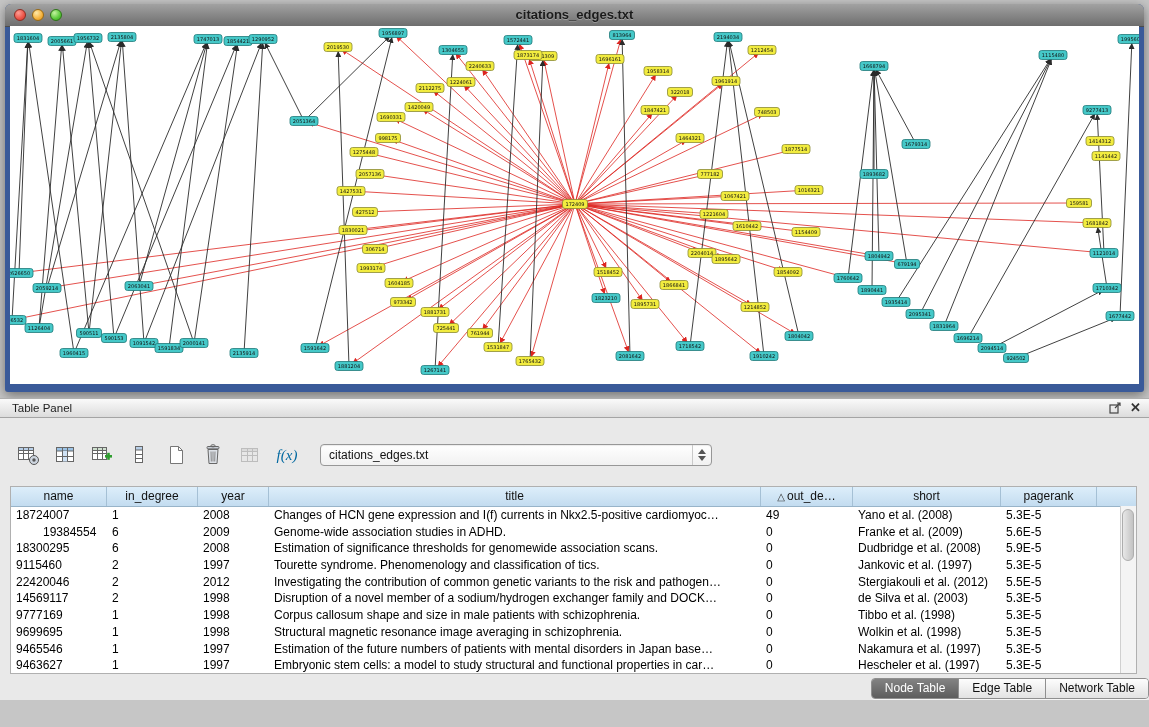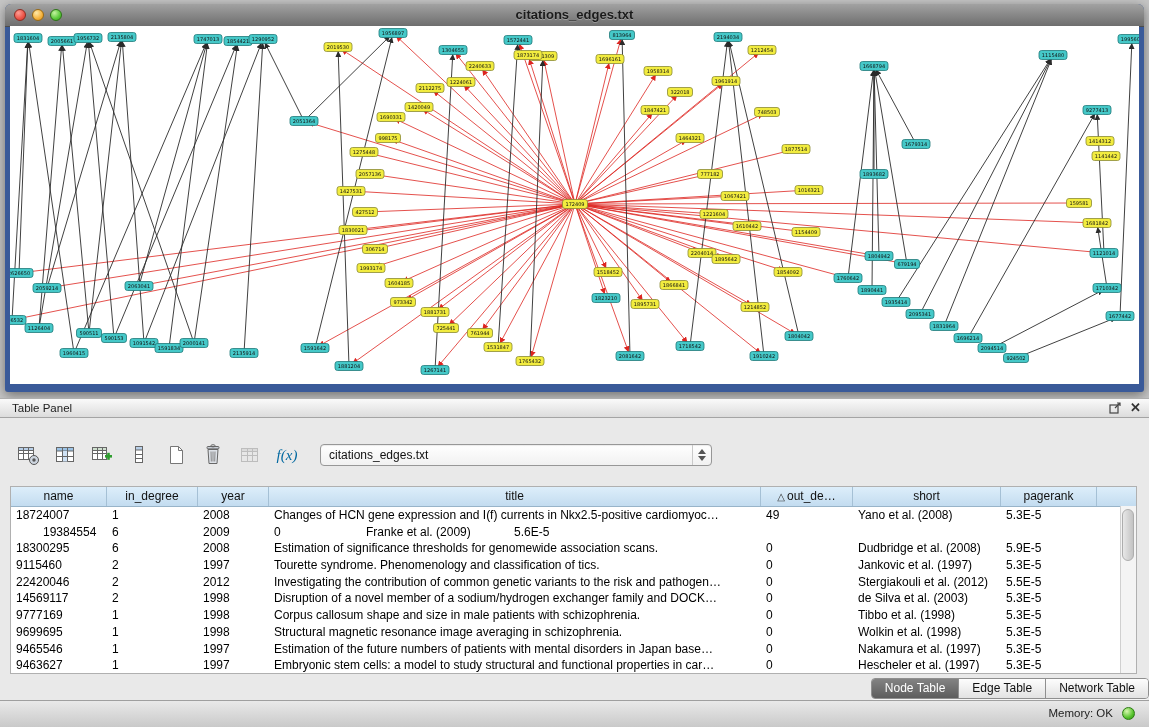--- a/index.html
+++ b/index.html
@@ -742,20 +742,21 @@
               <div class="td" style="width: 71px;">2008</div>
               <div class="td" style="width: 492px;">Changes of HCN gene expression and I(f) currents in Nkx2.5-positive cardiomyoc…</div>
               <div class="td" style="width: 92px;">49</div>
               <div class="td" style="width: 148px;">Yano et al. (2008)</div>
               <div class="td" style="width: 96px;">5.3E-5</div>
             </div>
             <div class="tr">
               <div class="td" style="width: 96px; padding-left: 32px;">19384554</div>
               <div class="td" style="width: 91px;">6</div>
               <div class="td" style="width: 71px;">2009</div>
+              <div class="td" style="width: 492px;">Genome-wide association studies in ADHD.</div>
               <div class="td" style="width: 92px;">0</div>
               <div class="td" style="width: 148px;">Franke et al. (2009)</div>
               <div class="td" style="width: 96px;">5.6E-5</div>
             </div>
             <div class="tr">
               <div class="td" style="width: 96px;">18300295</div>
               <div class="td" style="width: 91px;">6</div>
               <div class="td" style="width: 71px;">2008</div>
               <div class="td" style="width: 492px;">Estimation of significance thresholds for genomewide association scans.</div>
               <div class="td" style="width: 92px;">0</div>
@@ -835,18 +836,14 @@
         <div class="tabs-group" id="tabs-group">
             <div class="tab active">Node Table</div>
             <div class="tab">Edge Table</div>
             <div class="tab">Network Table</div>
           </div>
       </div>
 
     </div>
   </div>
 
-  <div id="status-bar">
-    <span class="mem-label">Memory: OK</span>
-    <span class="mem-dot"></span>
-  </div>
 
 </div>
 
 </body></html>

